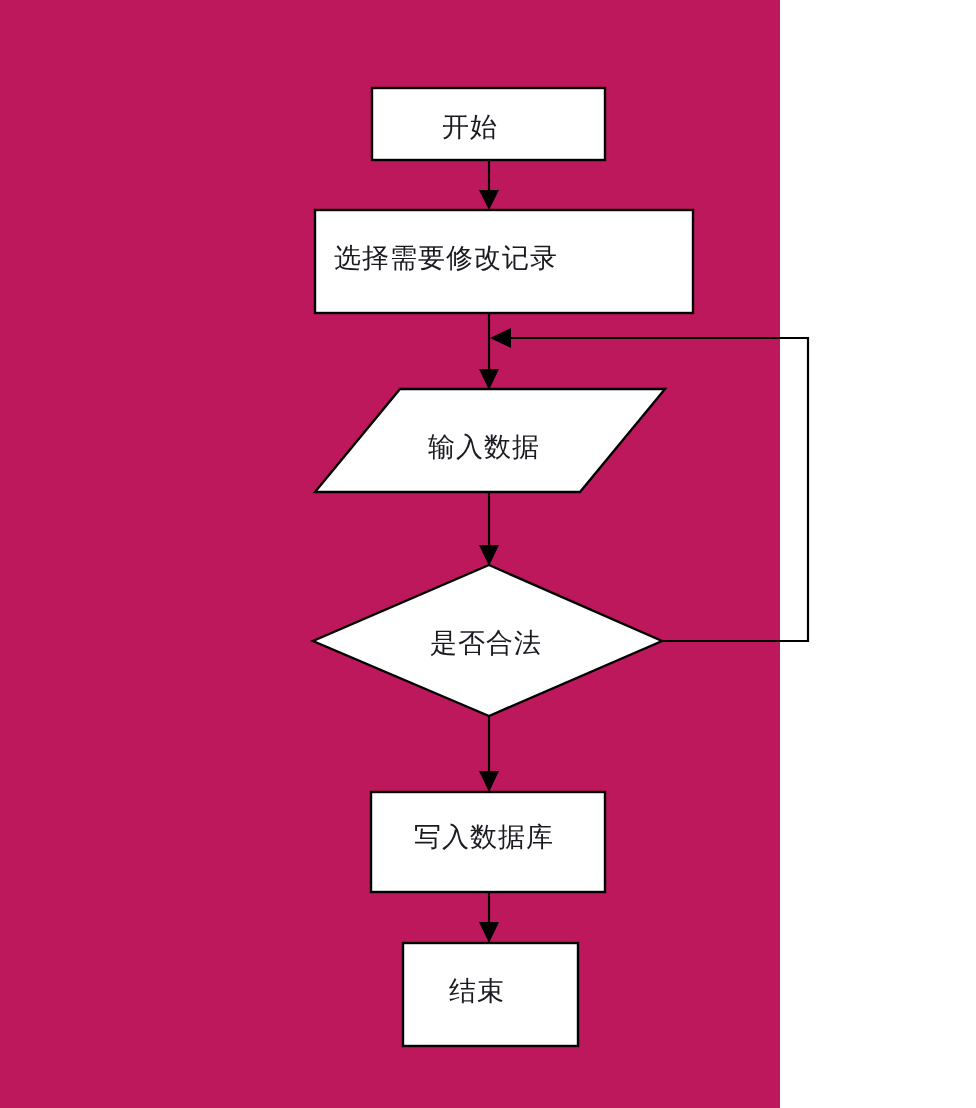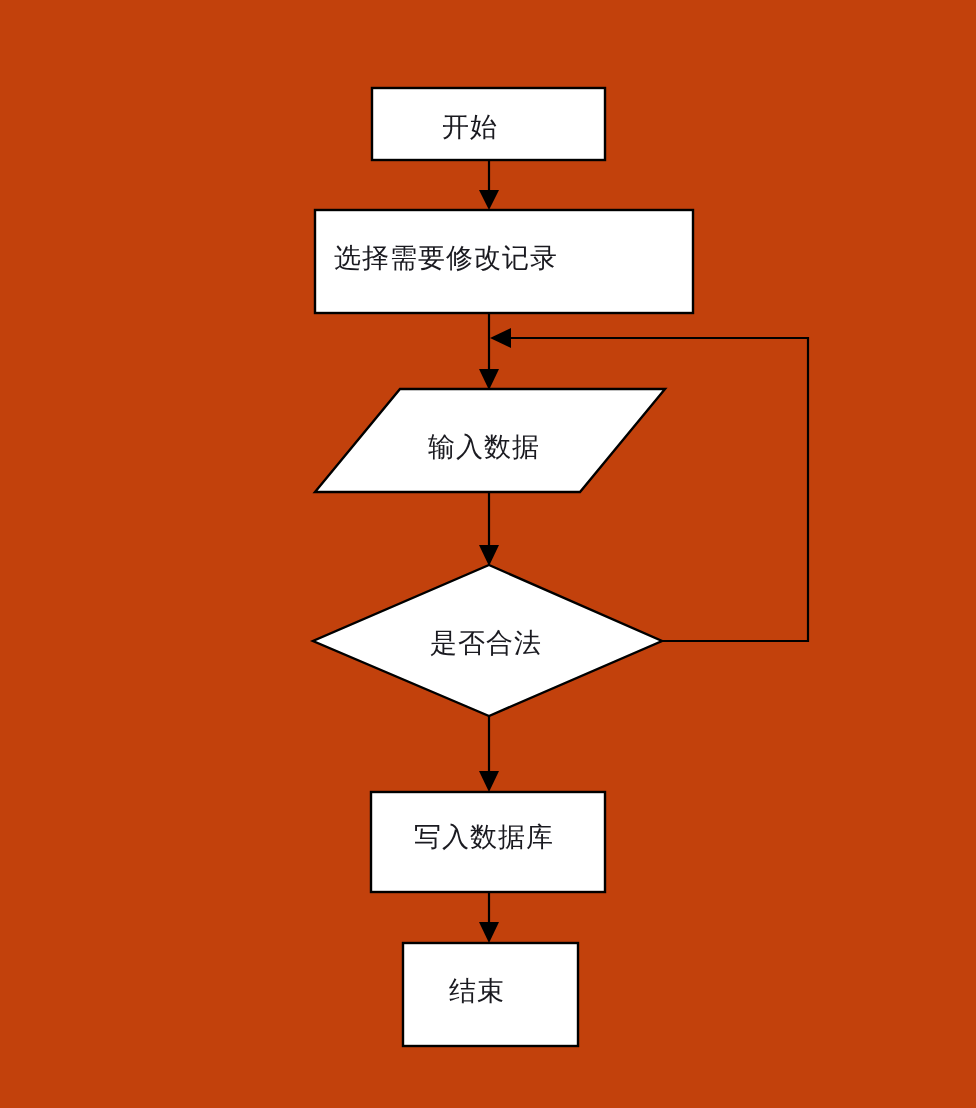--- a/index.html
+++ b/index.html
@@ -8,23 +8,23 @@
     background: #ffffff;
   }
   body {
     width: 976px;
     height: 1108px;
     overflow: hidden;
     font-family: "DejaVu Sans", "Liberation Sans", sans-serif;
   }
   #flowchart-root {
     position: relative;
-    width: 976px;
+    width: 780px;
     height: 1108px;
-    background: #c2410c;
+    background: #be185d;
   }
   svg.flow-canvas {
     position: absolute;
     top: 0;
     left: 0;
     width: 976px;
     height: 1108px;
     display: block;
   }
   .node-shape {

